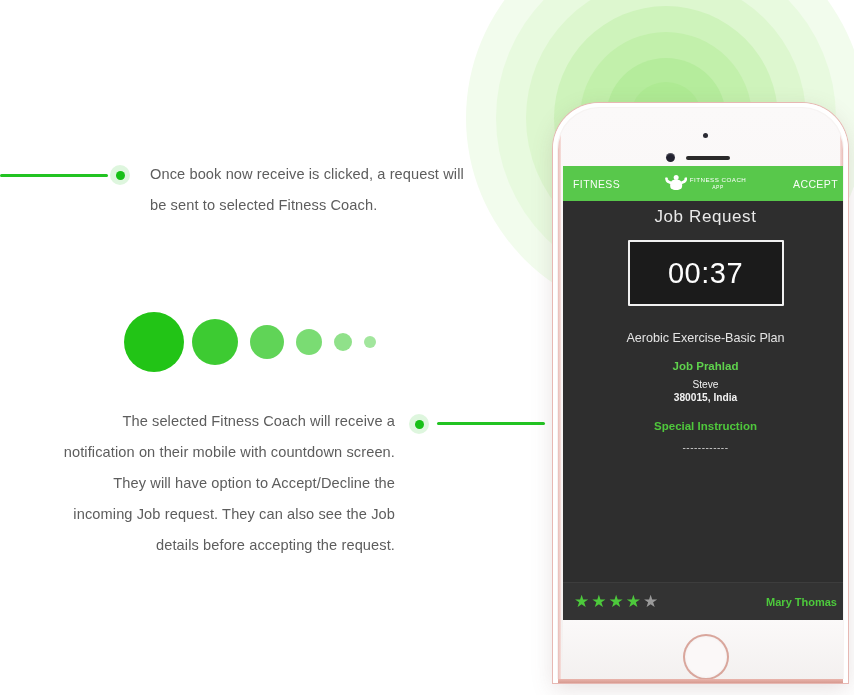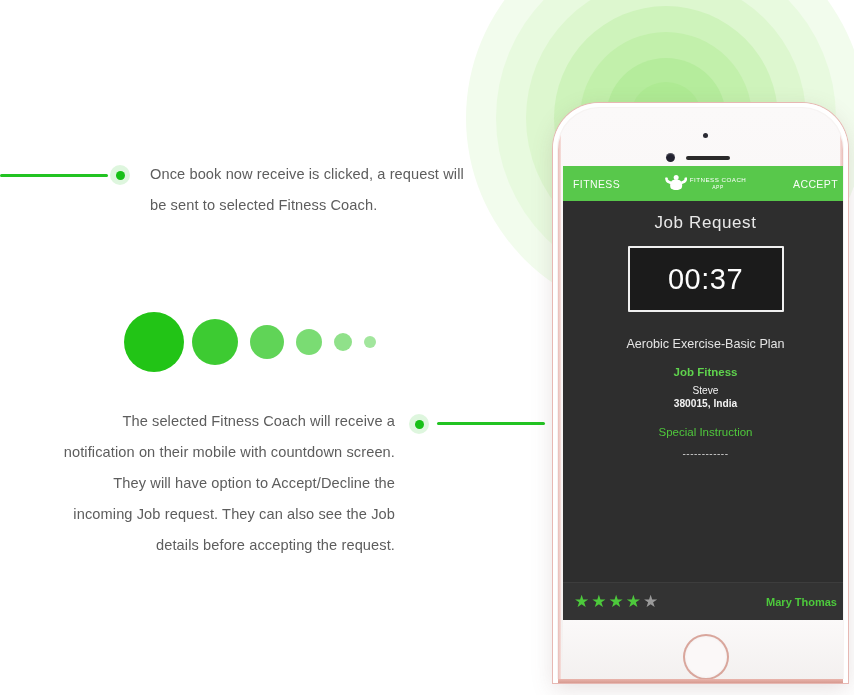--- a/index.html
+++ b/index.html
@@ -184,21 +184,20 @@
     line-height: 1;
   }
   .logo-t1 { color: #fff; font-size: 6.2px; letter-spacing: 0.5px; }
   .logo-t2 { color: #fff; font-size: 5px; letter-spacing: 0.5px; margin-top: 1px; }
 
   .screen-body { padding-top: 6px; text-align: center; }
   .job-title {
     color: #e9e9e9;
     font-size: 17px;
     letter-spacing: 0.6px;
-    margin-top: 6px;
   }
   .timer-box {
     width: 152px;
     height: 62px;
     margin: 13px auto 0 auto;
     border: 2px solid #f0f0f0;
     border-radius: 1px;
     background: #1b1b1b;
     display: flex;
     align-items: center;
@@ -225,21 +224,21 @@
     font-size: 10.2px;
     line-height: 13px;
     margin-top: 6px;
     font-weight: bold;
     padding: 0 12px;
   }
   .addr .addr-name { font-weight: normal; }
   .sec-head2 {
     color: #4fc73c;
     font-size: 11.5px;
-    font-weight: normal;
+    font-weight: bold;
     margin-top: 16px;
   }
   .dashes {
     color: #cfcfcf;
     font-size: 10px;
     letter-spacing: 0.5px;
     margin-top: 10px;
   }
 
   .rating-bar {
@@ -358,21 +357,21 @@
 
         <div class="screen-body">
           <div class="job-title">Job  Request</div>
 
           <div class="timer-box">
             <span class="timer-text">00:37</span>
           </div>
 
           <div class="plan-name">Aerobic Exercise-Basic Plan</div>
 
-          <div class="sec-head">Job Fitness</div>
+          <div class="sec-head">Job Prahlad</div>
 
           <div class="addr">
             <div class="addr-name">Steve</div>
             <div>380015, India</div>
           </div>
 
           <div class="sec-head2">Special Instruction</div>
           <div class="dashes">------------</div>
         </div>
 

